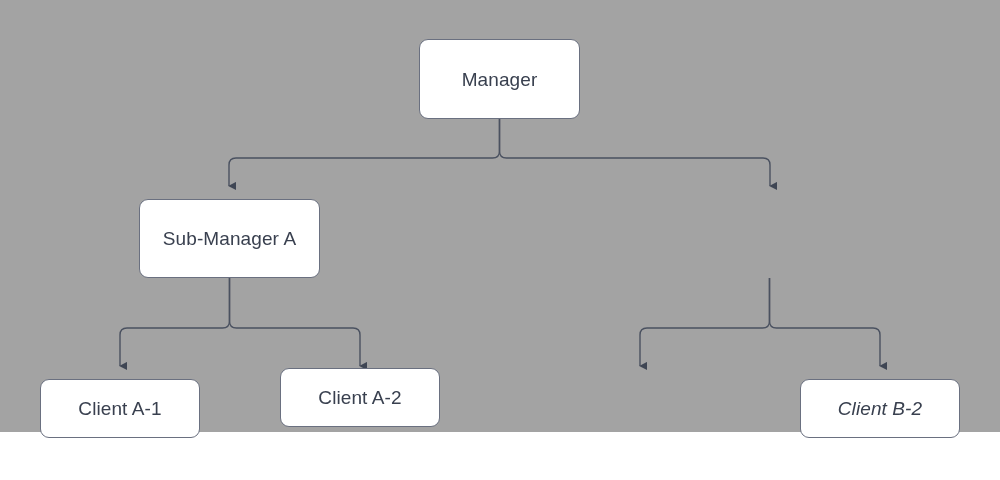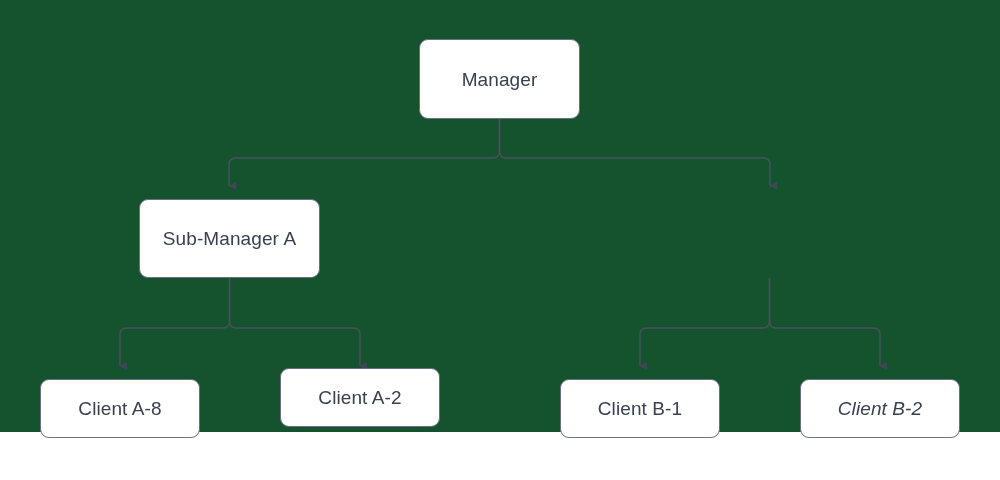--- a/index.html
+++ b/index.html
@@ -10,21 +10,21 @@
   body {
     width: 1000px;
     height: 480px;
     font-family: "Liberation Sans", sans-serif;
     overflow: hidden;
   }
   #diagram-canvas {
     position: relative;
     width: 1000px;
     height: 432px;
-    background: #14532d;
+    background: #a3a3a3;
   }
   #connector-layer {
     position: absolute;
     left: 0;
     top: 0;
     width: 1000px;
     height: 480px;
   }
   .node {
     position: absolute;
@@ -80,28 +80,25 @@
   <div class="node node-root">
     <span class="node-label">Manager</span>
   </div>
 
   <div class="node node-sub-a">
     <span class="node-label">Sub-Manager A</span>
   </div>
 
 
   <div class="node node-cl-a1">
-    <span class="node-label">Client A-8</span>
+    <span class="node-label">Client A-1</span>
   </div>
 
   <div class="node node-cl-a2">
     <span class="node-label">Client A-2</span>
   </div>
 
-  <div class="node node-cl-b1">
-    <span class="node-label">Client B-1</span>
-  </div>
 
   <div class="node node-cl-b2">
     <span class="node-label">Client B-2</span>
   </div>
 
 </div>
 
 </body></html>

